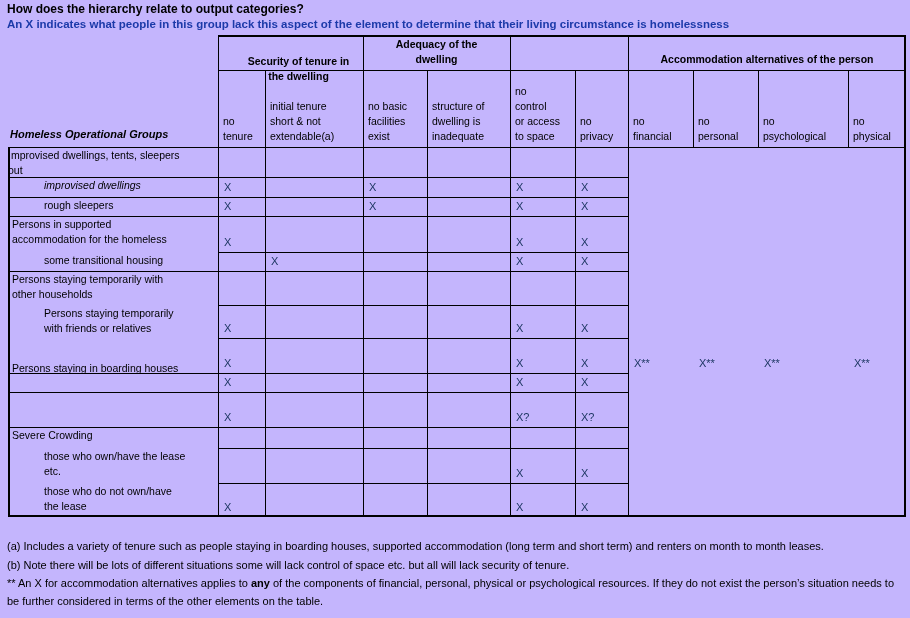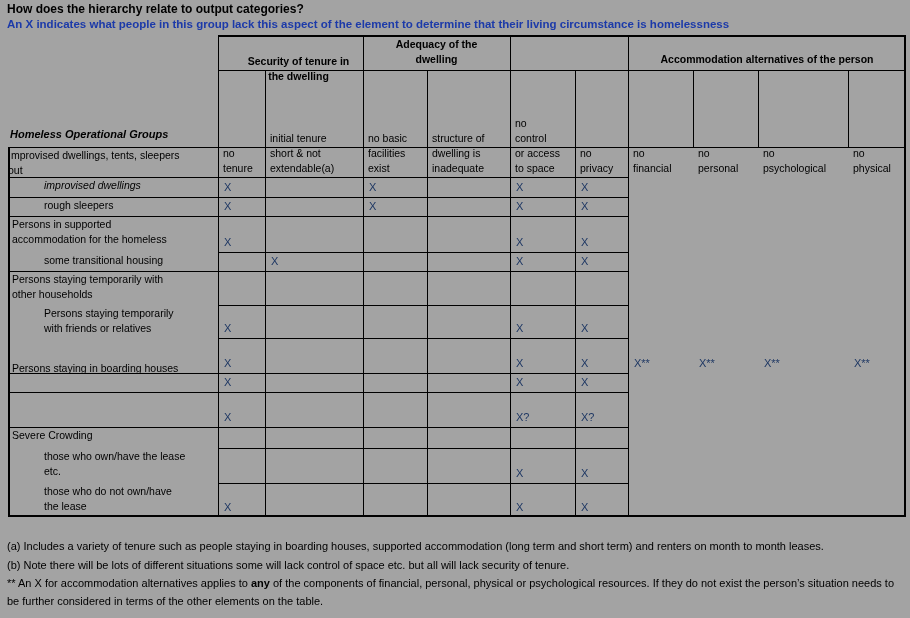--- a/index.html
+++ b/index.html
@@ -1,27 +1,27 @@
 <!DOCTYPE html>
 <html><head>
 <meta charset="utf-8">
 <style>
   html,body{margin:0;padding:0;background:#fff;}
   .page{
-    position:relative;width:910px;height:618px;background:#a3a3a3;overflow:hidden;
+    position:relative;width:910px;height:618px;background:#c4b5fd;overflow:hidden;
     font-family:"Liberation Sans",sans-serif;color:#000;
   }
   .title{position:absolute;left:7px;top:2px;font-size:12px;font-weight:bold;}
   .subtitle{position:absolute;left:7px;top:18px;font-size:11.5px;font-weight:bold;}
   #grid{position:absolute;left:8px;top:35px;width:900px;height:484px;}
   .line{position:absolute;background:#000;}
   .cell{position:absolute;box-sizing:border-box;font-size:10.5px;line-height:15px;white-space:pre-line;overflow:hidden;}
   .ghead{font-weight:bold;display:flex;align-items:flex-start;justify-content:center;text-align:center;padding-top:2px;}
   .ghead.bottom{align-items:flex-end;padding-bottom:3px;}
-  .chead{display:flex;align-items:flex-end;padding:0 2px 3px 5px;margin-top:32px;}
+  .chead{display:flex;align-items:flex-end;padding:0 2px 3px 5px;}
   .rowhead-title{position:absolute;font-size:11px;font-weight:bold;font-style:italic;}
   .rlabel{padding-top:1px;padding-right:2px;}
   .mark{display:flex;align-items:flex-end;padding:0 0 2px 6px;font-size:11px;}
   .footnotes{position:absolute;left:7px;top:538px;width:899px;font-size:11px;line-height:17.5px;}
   .footnotes p{margin:0 0 1px 0;}
 </style>
 </head>
 <body>
 
 <div class="page">

